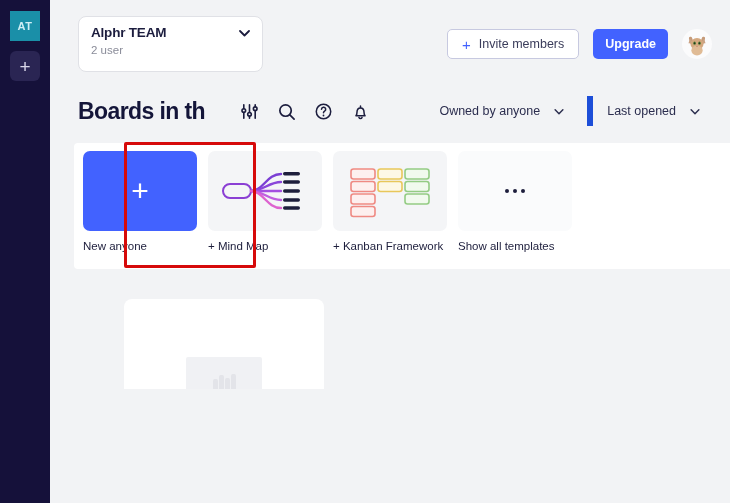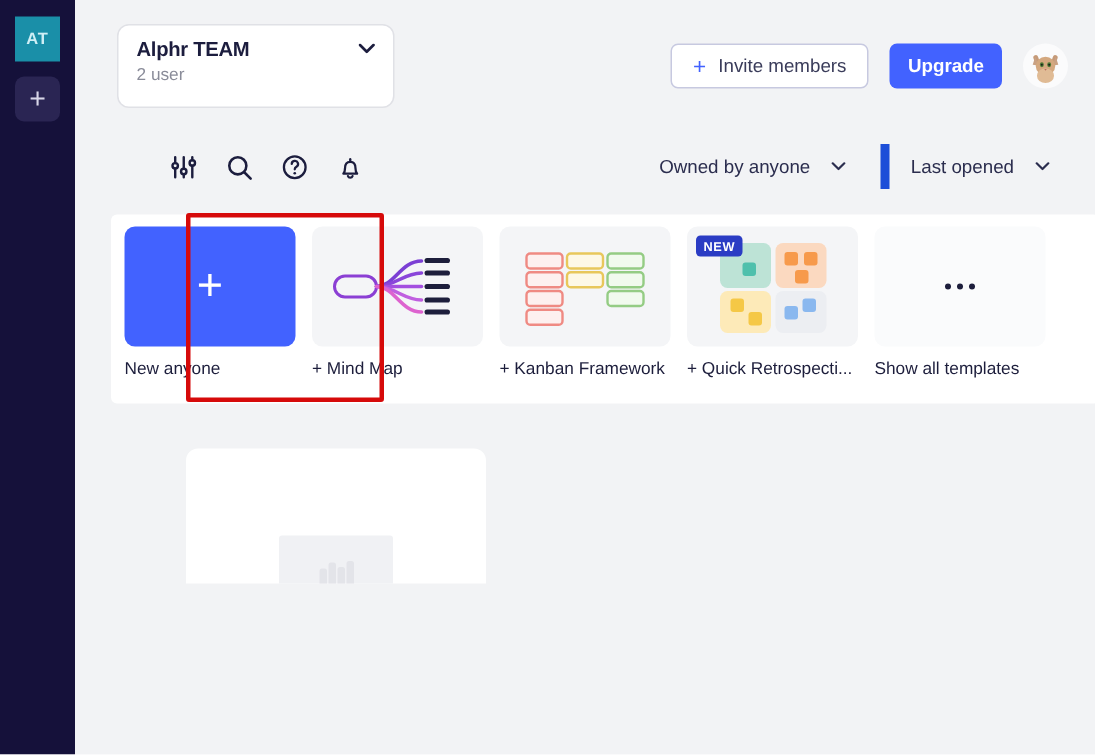--- a/index.html
+++ b/index.html
@@ -349,20 +349,21 @@
             <ellipse cx="19" cy="15" rx="1.6" ry="2" fill="#4c7a35"></ellipse>
             <circle cx="13" cy="15" r="0.8" fill="#1d1d1d"></circle>
             <circle cx="19" cy="15" r="0.8" fill="#1d1d1d"></circle>
             <path d="M15 18.5h2l-1 1.3z" fill="#b86b5e"></path>
           </svg>
         </div>
       </div>
     </div>
 
     <div class="headline-row">
+      <div class="page-title">Boards in th</div>
 
       <div class="head-icons">
         <span>
           <svg width="19" height="19" viewBox="0 0 20 20" fill="none">
             <path d="M4 3v4 M4 11v6 M10 3v8 M10 15v2 M16 3v2 M16 9v8" stroke="#1c1d3e" stroke-width="1.7" stroke-linecap="round"></path>
             <circle cx="4" cy="9" r="1.9" stroke="#1c1d3e" stroke-width="1.7"></circle>
             <circle cx="10" cy="13" r="1.9" stroke="#1c1d3e" stroke-width="1.7"></circle>
             <circle cx="16" cy="7" r="1.9" stroke="#1c1d3e" stroke-width="1.7"></circle>
           </svg>
         </span>
@@ -452,40 +453,20 @@
             <g stroke="#94cc84" fill="#f1faee" stroke-width="1.6">
               <rect x="61" y="9" width="24" height="10" rx="2.5"></rect>
               <rect x="61" y="21.5" width="24" height="10" rx="2.5"></rect>
               <rect x="61" y="34" width="24" height="10" rx="2.5"></rect>
             </g>
           </svg>
         </div>
         <div class="tlabel">+ Kanban Framework</div>
       </div>
 
-      <div class="tcard">
-        <div class="tthumb">
-          <div class="badge-new">NEW</div>
-          <svg width="78" height="66" viewBox="0 0 78 66">
-            <rect x="4" y="4" width="34" height="30" rx="5" fill="#bde3d6"></rect>
-            <rect x="19" y="17" width="9" height="9" rx="2" fill="#4fc0ac"></rect>
-            <rect x="41" y="4" width="34" height="30" rx="5" fill="#fbd9c0"></rect>
-            <rect x="47" y="10" width="9" height="9" rx="2" fill="#f79a4b"></rect>
-            <rect x="60" y="10" width="9" height="9" rx="2" fill="#f79a4b"></rect>
-            <rect x="54" y="22" width="9" height="9" rx="2" fill="#f79a4b"></rect>
-            <rect x="4" y="36" width="34" height="28" rx="5" fill="#fdeab8"></rect>
-            <rect x="11" y="41" width="9" height="9" rx="2" fill="#f5c846"></rect>
-            <rect x="23" y="50" width="9" height="9" rx="2" fill="#f5c846"></rect>
-            <rect x="41" y="36" width="34" height="28" rx="5" fill="#eceef2"></rect>
-            <rect x="47" y="46" width="9" height="9" rx="2" fill="#8ab8ef"></rect>
-            <rect x="59" y="41" width="9" height="9" rx="2" fill="#8ab8ef"></rect>
-          </svg>
-        </div>
-        <div class="tlabel">+ Quick Retrospecti...</div>
-      </div>
 
       <div class="tcard">
         <div class="tthumb" style="background:#fafbfc;">
           <span class="dots">
             <i></i>
               <i></i>
               <i></i>
           </span>
         </div>
         <div class="tlabel">Show all templates</div>

